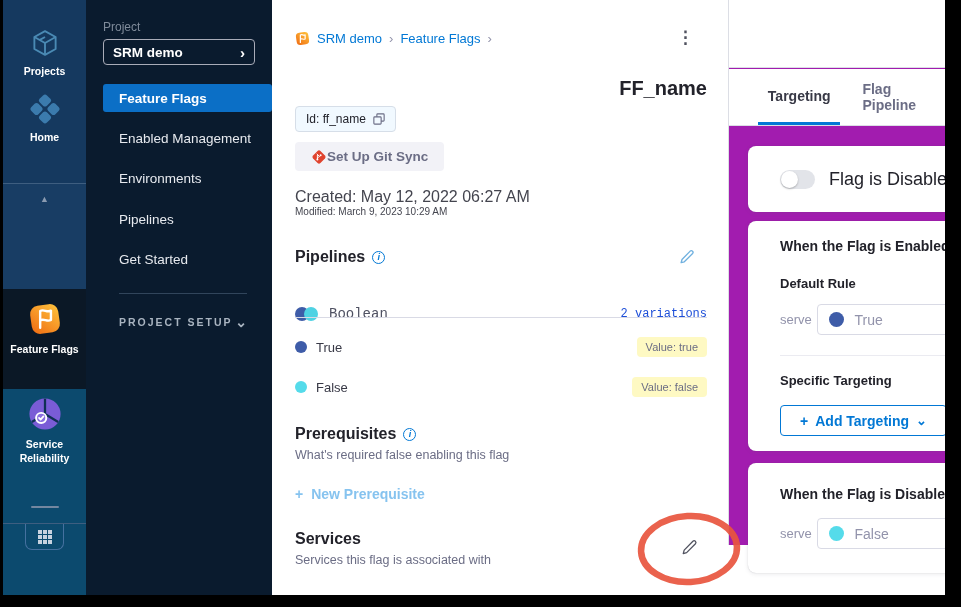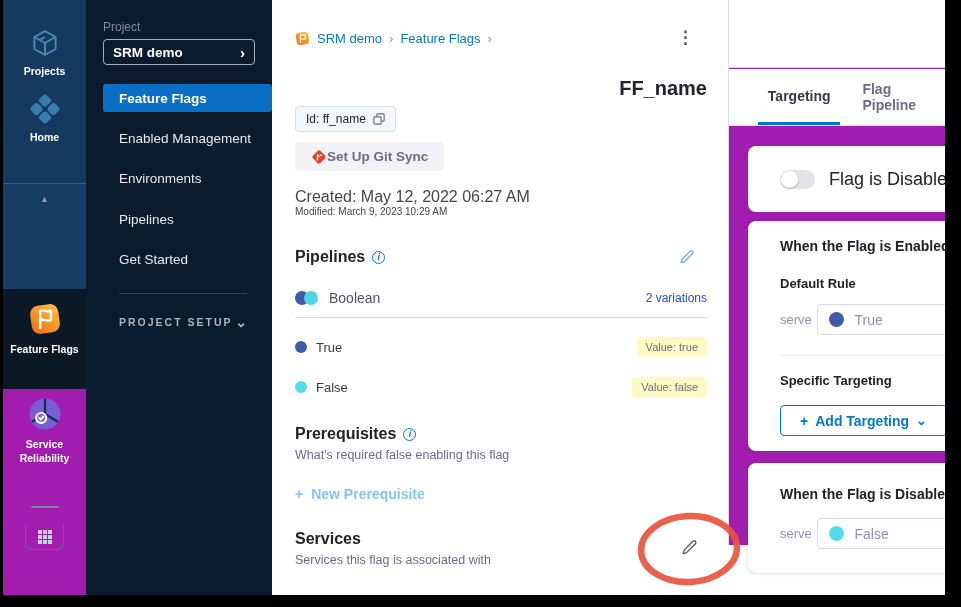--- a/index.html
+++ b/index.html
@@ -6,21 +6,21 @@
   html,body { width:961px; height:607px; background:#000; overflow:hidden;
     font-family:"Liberation Sans", sans-serif; }
   #app { position:absolute; left:3px; top:0; width:942px; height:595px;
     background:#fff; overflow:hidden; }
 
   
   .rail { position:absolute; left:0; top:0; width:83px; height:595px; display:flex; flex-direction:column; }
   .rail-a { height:183px; background:#15395F; }
   .rail-b { height:106px; background:#183D64; border-top:1px solid #3E5E80; }
   .rail-c { height:100px; background:#0B1826; }
-  .rail-d { flex:1; background:#a21caf; position:relative; }
+  .rail-d { flex:1; background:#0c4a6e; position:relative; }
   .module { display:flex; flex-direction:column; align-items:center; cursor:pointer; }
   .module .mlabel { color:#fff; font-size:10.5px; font-weight:bold; margin-top:6px;
     text-align:center; width:72px; line-height:14px; }
   .micon { display:block; }
   .collapse-tri { text-align:center; color:#8A9BB1; font-size:9px; height:14px; line-height:14px; margin-top:8px; cursor:pointer; }
   .handle-line { position:absolute; left:28px; top:117px; width:28px; height:2px; background:#7487A0; border-radius:2px; cursor:pointer; }
   .rail-bottom-divider { position:absolute; left:0; top:134px; width:83px; height:1px; background:#3E5E80; }
   .grid-btn { position:absolute; left:22px; top:135px; width:39px; height:26px;
     border:1px solid #45719F; border-top:none; border-radius:0 0 7px 7px;
     display:flex; align-items:center; justify-content:center; cursor:pointer; }
@@ -61,21 +61,21 @@
     background:#F2F2F7; border-radius:4px; padding:0 16px; height:29px;
     font-size:13.5px; font-weight:bold; color:#6B6D85; cursor:pointer; }
   .meta1 { top:188px; font-size:16px; color:#44454F; }
   .meta2 { top:206px; font-size:10px; color:#44454F; }
   .sec-head { display:flex; align-items:center; gap:7px; font-size:16px; font-weight:bold; color:#22222A; }
   .v-head { top:248px; }
   .v-pencil { margin-left:auto; margin-right:12px; cursor:pointer; }
   .info-icon { width:13px; height:13px; border:1.2px solid #0278D5; border-radius:50%;
     color:#0278D5; font-size:9px; font-weight:bold; display:inline-flex; align-items:center;
     justify-content:center; font-style:italic; cursor:pointer; }
-  .bool-row { top:290px; display:flex; align-items:center; }
+  .bool-row { top:306px; display:flex; align-items:center;font-family:Liberation Mono, monospace; }
   .bool-icon { width:24px; height:14px; position:relative; margin-right:10px; }
   .bool-icon i { position:absolute; width:14px; height:14px; border-radius:50%; }
   .bool-icon .b1 { left:0; background:#3E5CA8; }
   .bool-icon .b2 { left:9px; background:#4FD2E3; }
   .bool-label { font-size:14px; color:#4F5162; }
   .var-count { margin-left:auto; font-size:12px; color:#1d4ed8; }
   .v-divider { top:317px; height:1px; background:#D9DAE5; }
   .var-row { display:flex; align-items:center; }
   .vr1 { top:337px; } .vr2 { top:377px; }
   .var-dot { width:12px; height:12px; border-radius:50%; margin-right:9px; }

